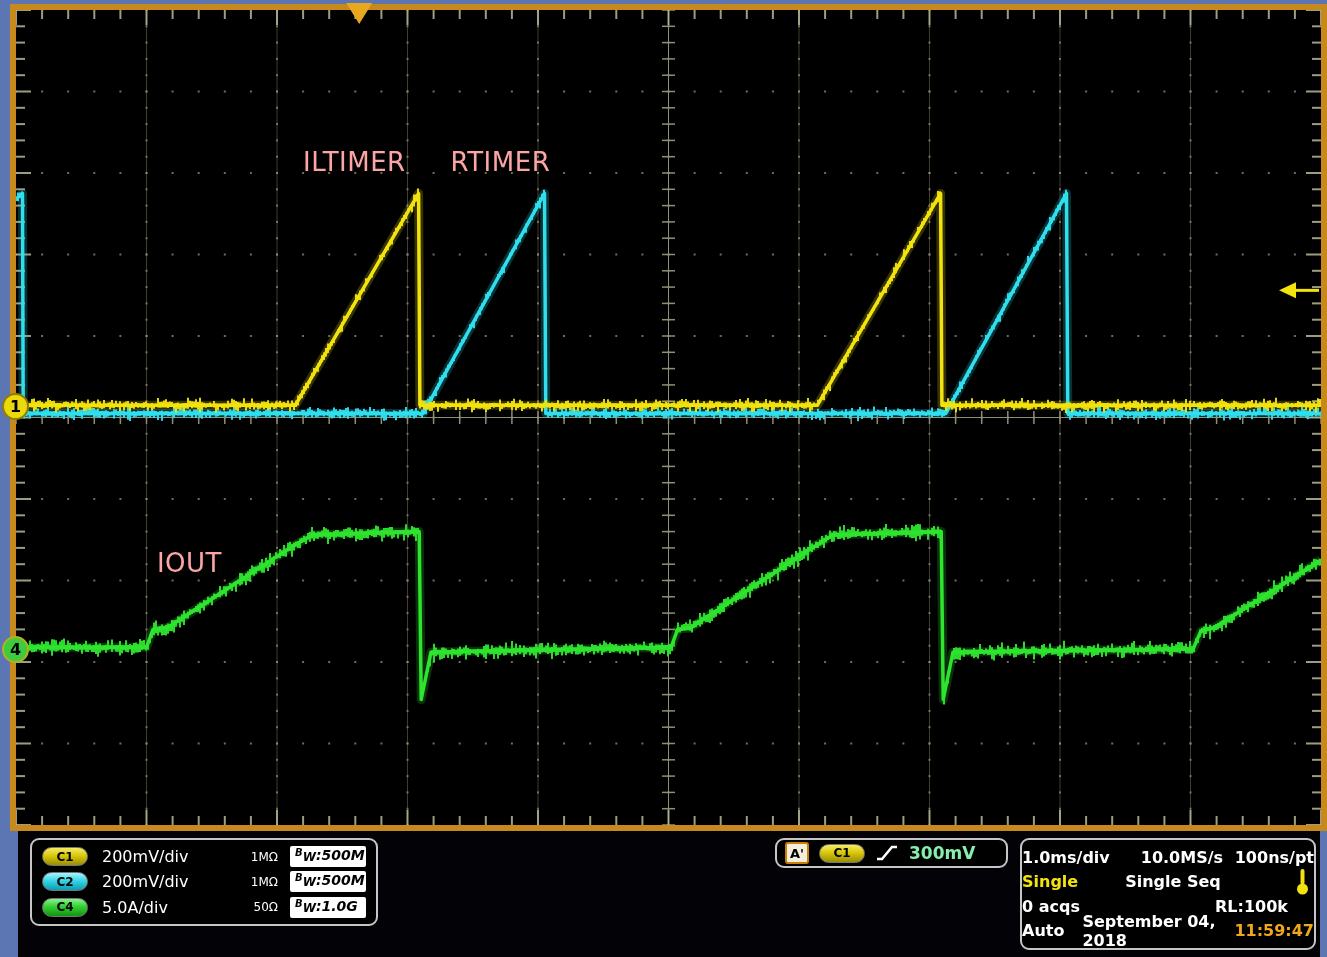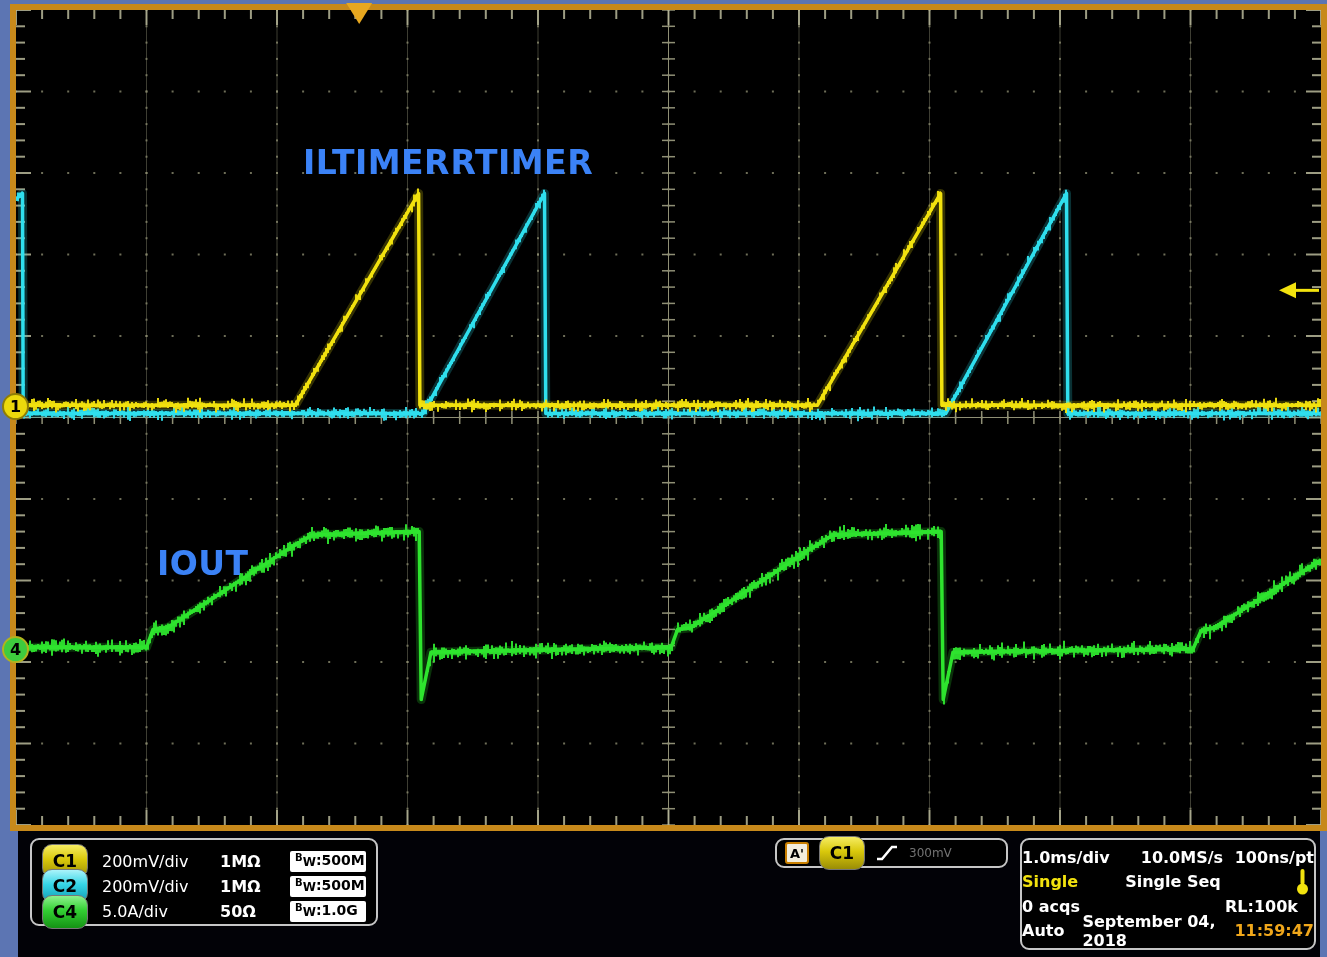--- a/index.html
+++ b/index.html
@@ -8,61 +8,61 @@
     background:#5c75b3;
     font-family:"DejaVu Sans","Liberation Sans",sans-serif;
   }
   .frame{
     position:absolute;left:10px;top:4px;width:1317px;height:827px;
     background:#000;border:6px solid #c7891b;box-sizing:border-box;
   }
   .plot{position:absolute;left:0;top:0;width:1305px;height:815px;overflow:hidden}
   #scope-svg{position:absolute;left:0;top:0}
   .plot-label{
-    position:absolute;color:#3b82f6;font-weight:bold;font-size:33px;
+    position:absolute;color:#fca5a5;font-weight:normal;font-size:26px;
     transform:translateY(-50%);letter-spacing:.5px;white-space:nowrap;z-index:3;
   }
   .ch-marker{
     position:absolute;left:-14px;width:27px;height:27px;border-radius:50%;
     display:flex;align-items:center;justify-content:center;
     font-size:16px;font-weight:bold;color:#000;z-index:6;box-sizing:border-box;
   }
   .ch1{background:#ecd90c;border:2px solid #8f7d08}
   .ch4{background:#3ecb3e;border:2px solid #b2b21e}
   .trig-tri{
     position:absolute;top:-7px;width:26px;height:21px;background:#e7a71f;
     clip-path:polygon(0 0,100% 0,50% 100%);z-index:5;
   }
   .bottom{position:absolute;left:18px;top:831px;width:1302px;height:126px;background:#020207}
   .box{position:absolute;background:#000;border:2px solid #c6c6c6;border-radius:9px;box-sizing:border-box}
   .chbox{left:12px;top:7px;width:348px;height:88px;padding:4px 0 4px 10px;
          display:flex;flex-direction:column;justify-content:space-around}
   .chrow{display:grid;grid-template-columns:60px 118px 58px 96px;align-items:center;height:25px}
   .pill{
-    width:46px;height:34px;border-radius:10px;display:flex;align-items:center;justify-content:center;
-    font-size:17px;font-weight:bold;color:#000;box-sizing:border-box;border:1px solid #777;
+    width:46px;height:19px;border-radius:10px;display:flex;align-items:center;justify-content:center;
+    font-size:12px;font-weight:bold;color:#000;box-sizing:border-box;border:1px solid #777;
   }
   .pill-c1{background:linear-gradient(180deg,#f6ec62 0%,#d9c80b 45%,#9a8d06 100%)}
   .pill-c2{background:linear-gradient(180deg,#abf3fa 0%,#36d6e7 45%,#0f9bb1 100%)}
   .pill-c4{background:linear-gradient(180deg,#8df18d 0%,#33cf33 45%,#149314 100%)}
   .scale-txt{color:#fff;font-weight:normal;font-size:16px}
-  .imp-txt{color:#fff;font-weight:bold;font-size:16px;}
+  .imp-txt{color:#fff;font-weight:normal;font-size:12px;text-align:right}
   .bwbox{
     background:#fff;color:#000;font-weight:bold;font-size:14px;border-radius:2px;
-    padding:1px 5px;margin-left:12px;white-space:nowrap;width:76px;box-sizing:border-box;height:21px;
+    padding:1px 5px;margin-left:12px;white-space:nowrap;width:76px;box-sizing:border-box;height:21px;font-style:italic;
   }
   .bw-b{font-size:10px;position:relative;top:-4px}
   .bw-w{font-size:12px;position:relative;top:1px}
   .trigbox{left:757px;top:7px;width:233px;height:30px;display:flex;align-items:center;gap:10px;padding:0 8px}
   .abadge{
     width:24px;height:22px;background:#f3eedd;border:2px solid #c97f00;border-radius:3px;
     color:#000;font-weight:bold;font-size:13px;display:flex;align-items:center;justify-content:center;
     box-sizing:border-box;flex:0 0 auto;
   }
-  .lvl{color:#737373;font-weight:normal;font-size:12px}
+  .lvl{color:#86efac;font-weight:bold;font-size:17px}
   .tbbox{left:1002px;top:7px;width:296px;height:112px;padding:5px 0;
          display:flex;flex-direction:column;justify-content:space-between}
   .tbrow{display:flex;align-items:center;height:24px;color:#fff;font-weight:bold;font-size:16px}
   .yel{color:#f2e20e}
   .orn{color:#f0a71b}
   .ml-a{margin-left:auto}
 </style>
 </head>
 <body>
 
@@ -1366,21 +1366,21 @@
     <div class="tbrow">
       <span class="yel">Single</span>
       <span style="margin-left:47px">Single Seq</span>
       <svg class="ml-a" width="13" height="27" style="margin-right:5px">
         <rect x="4.5" y="1" width="4" height="16" rx="2" fill="#f2e20e"></rect>
         <circle cx="6.5" cy="21" r="5.5" fill="#f2e20e"></circle>
       </svg>
     </div>
     <div class="tbrow">
       <span>0 acqs</span>
-      <span class="ml-a" style="margin-right:16px">RL:100k</span>
+      <span class="ml-a" style="margin-right:26px">RL:100k</span>
     </div>
     <div class="tbrow">
       <span>Auto</span>
       <span style="margin-left:18px">September 04, 2018</span>
       <span class="ml-a orn">11:59:47</span>
     </div>
   </div>
 
 </div>
 

